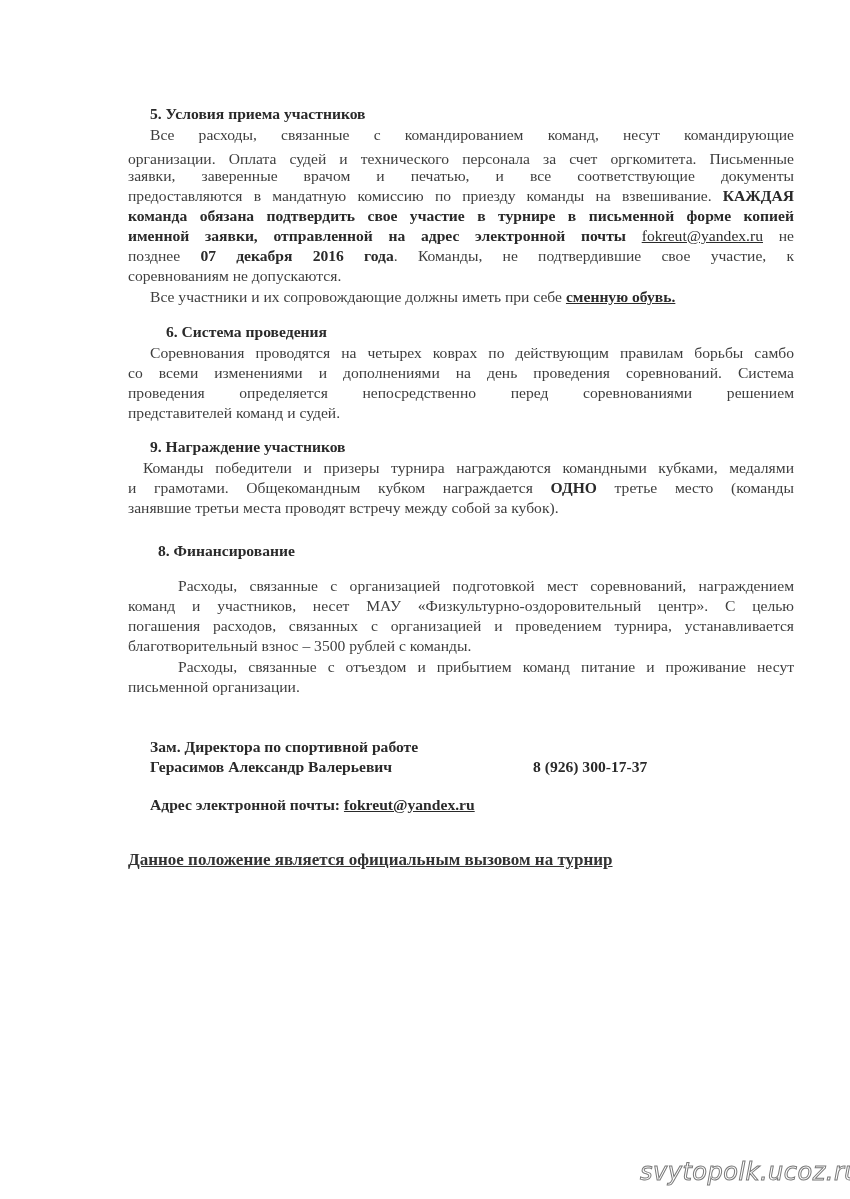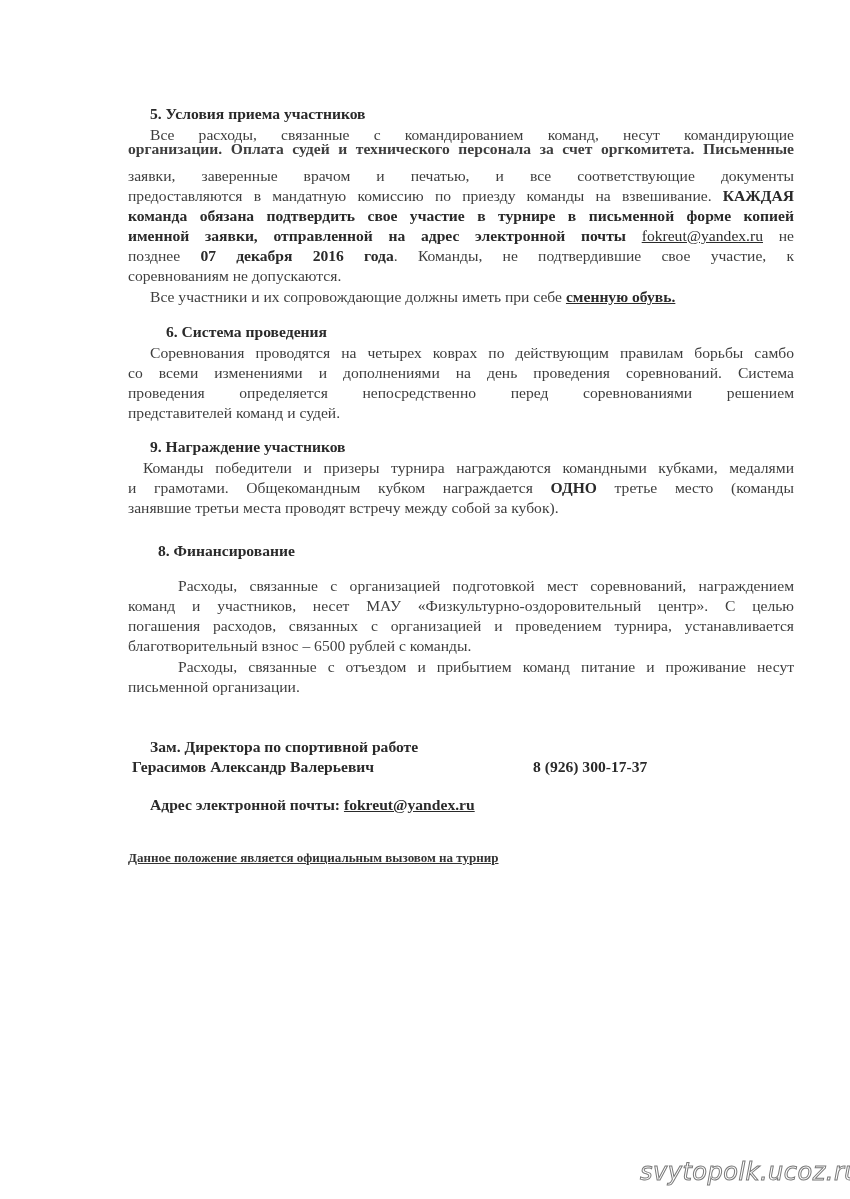--- a/index.html
+++ b/index.html
@@ -19,32 +19,32 @@
     .u { text-decoration: underline; }
     .heading { font-weight: bold; color: #2a2a2a; }
     .watermark {
       position: absolute; right: 18px; top: 1158px;
       font-family: "DejaVu Sans", sans-serif; font-style: italic;
       font-size: 24px; color: #ffffff; letter-spacing: 0.5px; margin-left: 40px;
       -webkit-text-stroke: 1px #7a7a7a;
     }
     .final {
       position: absolute; left: 128px; top: 850px;
-      font-size: 13px; font-weight: bold; color: #333;
+      font-size: 17px; font-weight: bold; color: #333;
       text-decoration: underline; white-space: nowrap;
     }
   </style>
 </head>
 <body>
 
 <div class="page">
 
   <div class="line heading" style="left:150px; top:104px;">5.  Условия приема участников</div>
   <div class="line just" style="left:150px; width:644px; top:125px;">Все расходы, связанные с командированием команд, несут командирующие</div>
-  <div class="line just" style="top:139px;font-weight:bold;">организации. Оплата судей и технического персонала за счет оргкомитета.    Письменные</div>
+  <div class="line just" style="top:149px;">организации. Оплата судей и технического персонала за счет оргкомитета.    Письменные</div>
   <div class="line just" style="top:166px;">заявки, заверенные врачом и печатью, и все соответствующие документы</div>
   <div class="line just" style="top:186px;">
     <span>предоставляются в мандатную комиссию по приезду команды на взвешивание.</span>
     <span class="b">КАЖДАЯ</span>
   </div>
   <div class="line just b" style="top:206px;">команда обязана подтвердить свое участие в турнире в письменной форме копией</div>
   <div class="line just" style="top:226px;">
     <span class="b">именной заявки, отправленной на адрес электронной почты</span>
     <span class="u" style="color:#2a2a2a;">fokreut@yandex.ru</span>
     <span>не</span>
@@ -71,26 +71,26 @@
     <span>и грамотами. Общекомандным кубком награждается</span>
     <span class="b">ОДНО</span>
     <span>третье место (команды</span>
   </div>
   <div class="line" style="top:498px;">занявшие третьи места проводят встречу между собой за кубок).</div>
 
   <div class="line heading" style="left:158px; top:541px;">8. Финансирование</div>
   <div class="line just" style="left:178px; width:616px; top:576px;">Расходы, связанные с организацией подготовкой мест соревнований, награждением</div>
   <div class="line just" style="top:596px;">команд и  участников, несет  МАУ «Физкультурно-оздоровительный центр». С целью</div>
   <div class="line just" style="top:616px;">погашения расходов, связанных с организацией и проведением турнира, устанавливается</div>
-  <div class="line" style="top:636px;">благотворительный взнос – 6500 рублей с команды.</div>
+  <div class="line" style="top:636px;">благотворительный взнос – 3500 рублей с команды.</div>
   <div class="line just" style="left:178px; width:616px; top:657px;">Расходы, связанные с отъездом и прибытием команд питание и проживание несут</div>
   <div class="line" style="top:677px;">письменной организации.</div>
 
   <div class="line b" style="left:150px; top:737px;">Зам. Директора по спортивной работе</div>
-  <div class="line b" style="left:132px; top:757px;">Герасимов Александр Валерьевич</div>
+  <div class="line b" style="left:150px; top:757px;">Герасимов Александр Валерьевич</div>
   <div class="line b" style="left:533px; width:200px; top:757px;">8 (926) 300-17-37</div>
   <div class="line" style="left:150px; top:795px;">
     <span class="b">Адрес электронной почты: </span><span class="b u">fokreut@yandex.ru</span>
   </div>
 
   <div class="final">Данное положение является официальным вызовом на турнир</div>
 
   <div class="watermark">svytopolk.ucoz.ru</div>
 </div>
 

